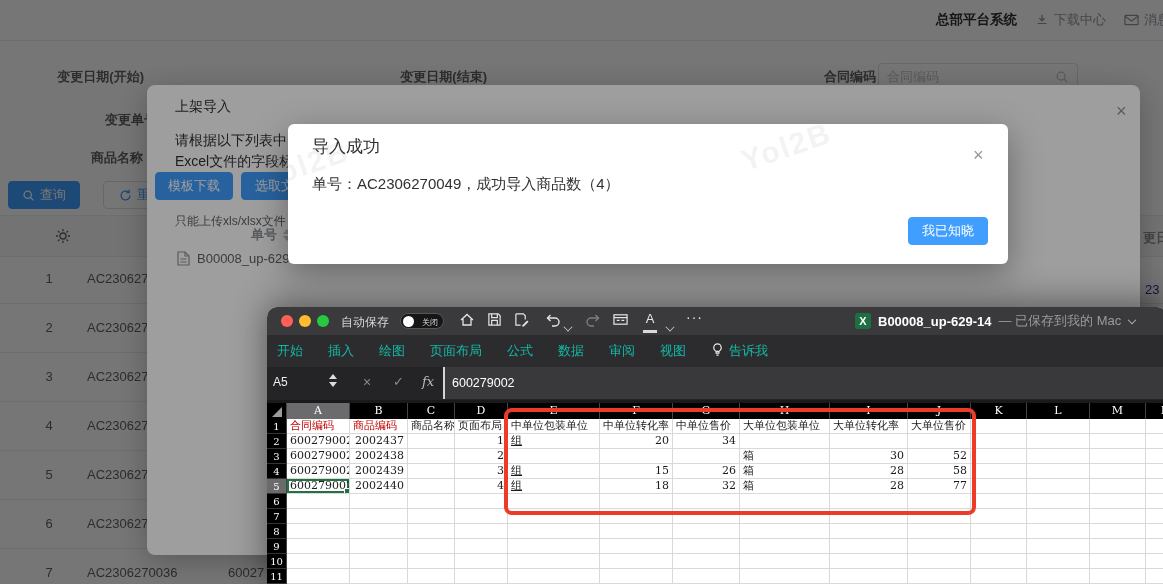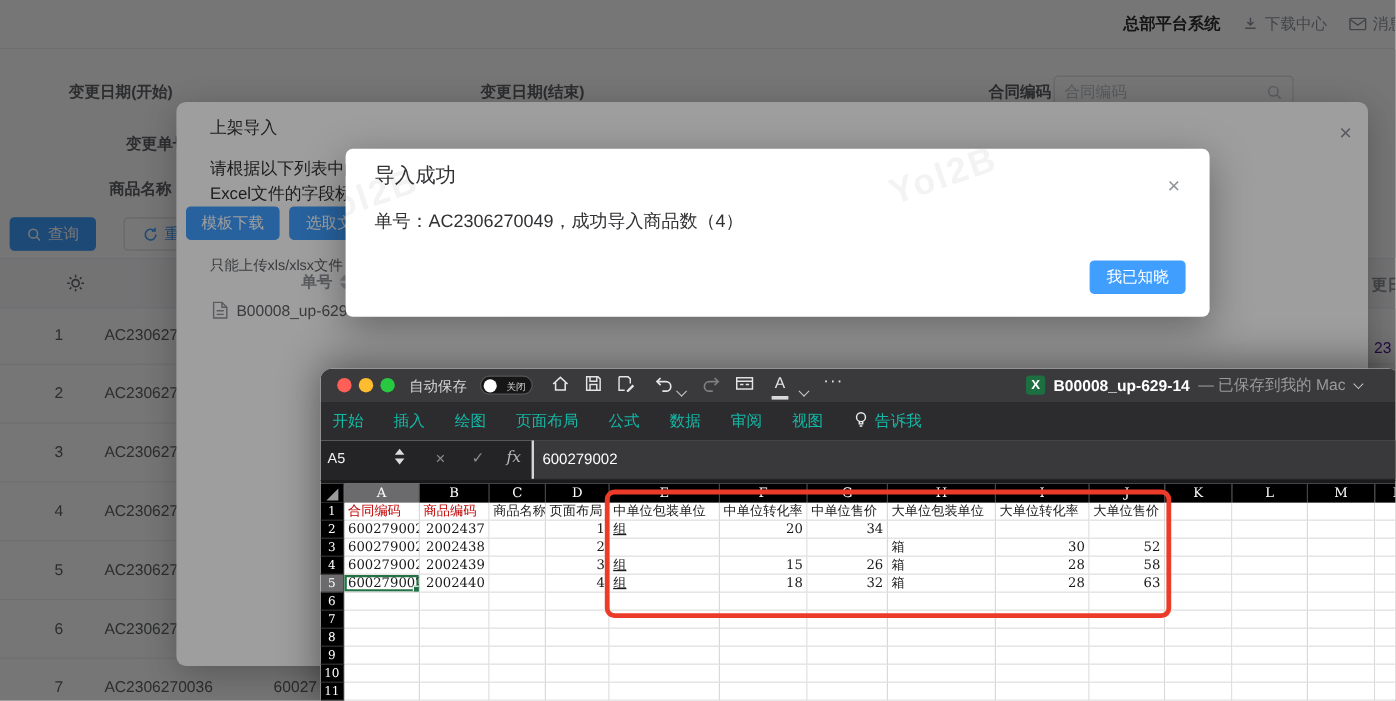--- a/index.html
+++ b/index.html
@@ -447,21 +447,21 @@
           <div class="gut hl">5</div>
           <div class="cell num sel">600279002</div>
           <div class="cell num">2002440</div>
           <div class="cell"></div>
           <div class="cell num">4</div>
           <div class="cell ul">组</div>
           <div class="cell num">18</div>
           <div class="cell num">32</div>
           <div class="cell">箱</div>
           <div class="cell num">28</div>
-          <div class="cell num">63</div>
+          <div class="cell num">77</div>
           <div class="cell"></div>
           <div class="cell"></div>
           <div class="cell"></div>
           <div class="cell"></div>
           <div class="gut">6</div>
           <div class="cell"></div>
           <div class="cell"></div>
           <div class="cell"></div>
           <div class="cell"></div>
           <div class="cell"></div>

